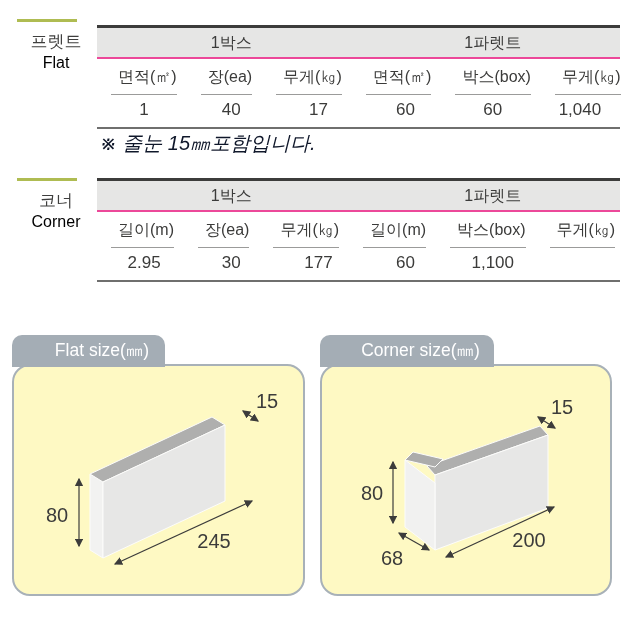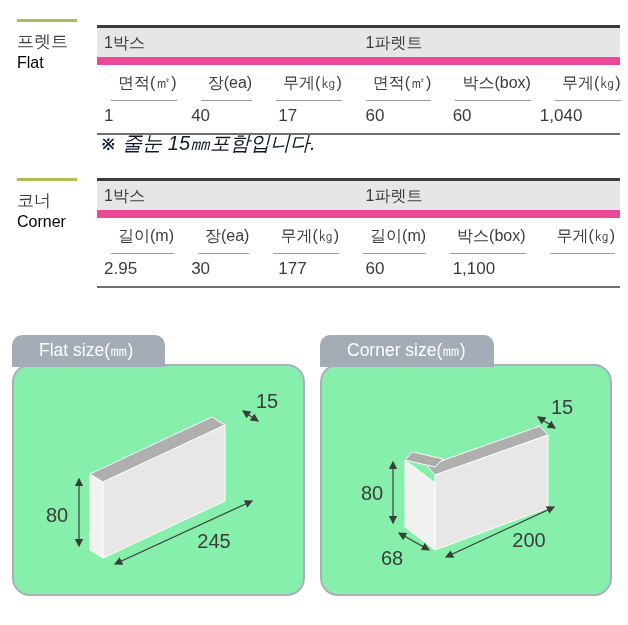--- a/index.html
+++ b/index.html
@@ -1,48 +1,48 @@
 <!DOCTYPE html>
 <html><head>
 <meta charset="utf-8">
 <style>
   html,body{margin:0;padding:0;background:#ffffff;}
   .page{
     position:relative;width:628px;height:625px;background:#ffffff;overflow:hidden;
-    font-family:"Liberation Sans","DejaVu Sans",sans-serif;color:#3b3b3a;
+    font-family:"Liberation Sans","DejaVu Sans",sans-serif;color:#3b3b3a;text-align:center;
   }
   
   .sec-label{position:absolute;left:17px;width:78px;}
   .accent{width:60px;height:3px;background:#afbc52;margin-bottom:9px;}
   .sec-label .ko{font-size:17px;line-height:21px;color:#3f3f3e;}
   .sec-label .en{font-size:16px;line-height:21px;color:#000000;}
   
   .spec-table{position:absolute;left:97px;width:523px;}
   .grp-row{
     display:grid;grid-template-columns:1fr 1fr;background:#e6e6e5;
-    border-top:3px solid #3c3c3b;border-bottom:8px solid #ec4899;
+    border-top:3px solid #3c3c3b;border-bottom:2px solid #ec4899;
   }
   .grp{font-size:16px;line-height:29px;padding-left:7px;color:#3b3b3a;}
   .hdr-row{display:grid;grid-template-columns:repeat(6,1fr);}
   .hdr{
     font-size:16px;padding:8px 0 6px 7px;margin-right:10px;
     border-bottom:1.5px solid #9b9b9a;white-space:nowrap;margin-left:14px;
   }
   .val-row{display:grid;grid-template-columns:repeat(6,1fr);border-bottom:2px solid #6f6f6e;}
   .val{font-size:17px;padding:5px 0 7px 7px;}
   .note{position:absolute;left:100px;font-size:20px;color:#0f172a;font-style:italic;}
   
   .diagram{position:absolute;top:335px;}
   .tab{
     position:absolute;top:0;left:0;height:32px;background:#a4adb5;color:#ffffff;
     font-size:17.5px;line-height:31px;padding-left:27px;border-radius:10px 10px 0 0;
     z-index:2;box-sizing:border-box;
   }
   .panel{
-    position:absolute;top:29px;left:0;height:232px;background:#86efac;
+    position:absolute;top:29px;left:0;height:232px;background:#fef9c3;
     border:2px solid #a8b1b8;border-radius:18px;z-index:1;box-sizing:border-box;
   }
   .panel svg{display:block;}
   .dim-text{font-size:20px;fill:#3c3c3b;}
   .dim-line{stroke:#3c3c3b;stroke-width:1.2;}
   .face{stroke:#fcfcfb;stroke-width:1;stroke-linejoin:round;}
 </style>
 </head>
 <body>
 

